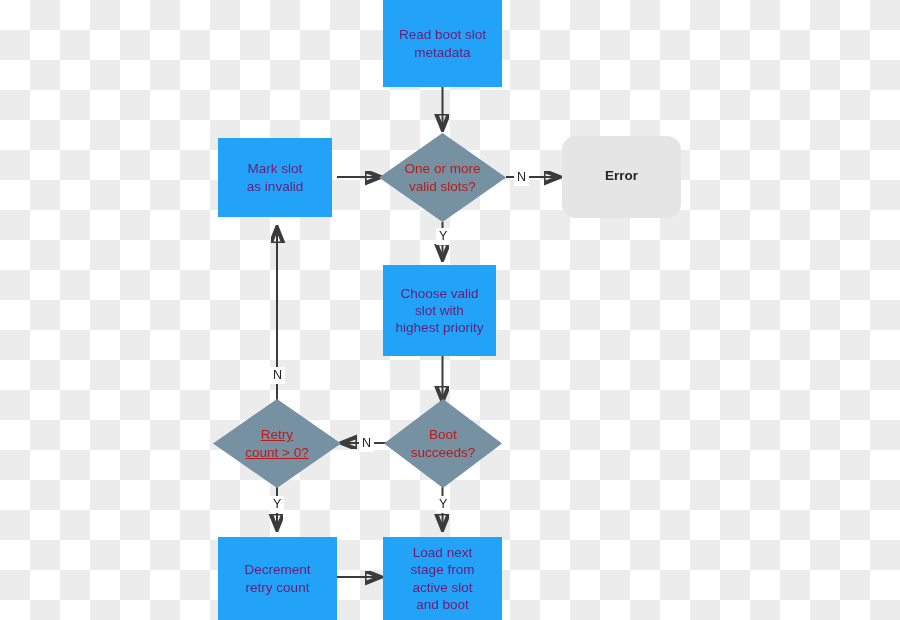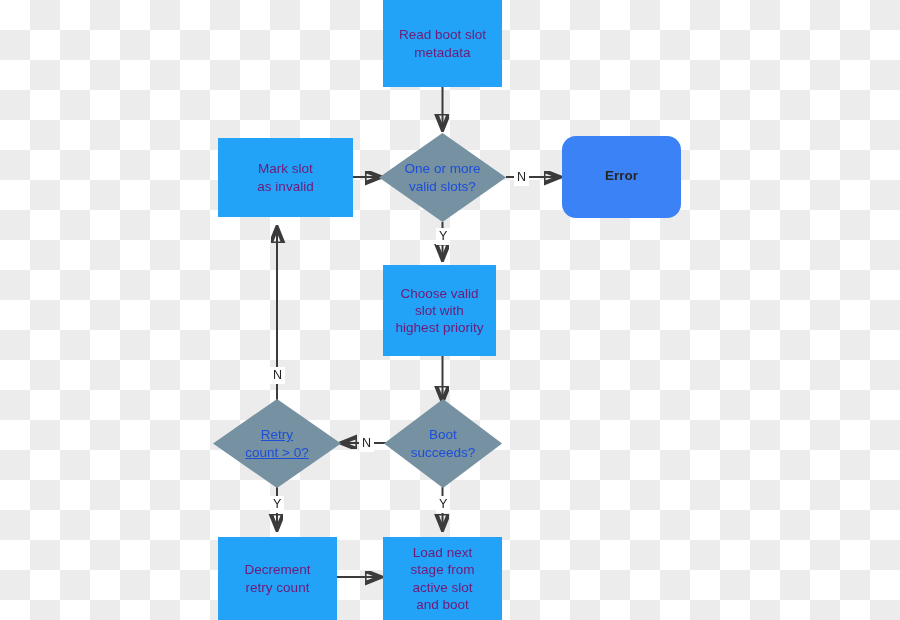--- a/index.html
+++ b/index.html
@@ -37,33 +37,33 @@
     line-height: 1.27;
   }
 
   .node.process {
     background: #22a3f8;
     color: #701a75;
     font-size: 13.5px;
   }
 
   .node.error {
-    background: #3b82f6;
+    background: #e5e5e5;
     color: #262626;
     font-size: 13.5px;
     flex-direction: column;
     border-radius: 14px;
   }
   .node.error .err-title {
     font-weight: bold;
     margin-bottom: 2px;
   }
 
   .node.decision {
-    color: #1d4ed8;
+    color: #b91c1c;
     font-size: 13.5px;
     background: transparent;
   }
   .node.decision .dshape {
     position: absolute;
     inset: 0;
     background: #7591a2;
     clip-path: polygon(50% 0%, 100% 50%, 50% 100%, 0% 50%);
   }
   .node.decision .dlabel {
@@ -144,21 +144,21 @@
 
   <div class="edge-label" style="left:436px; top:496px;">Y</div>
 
   <div class="node process" style="left:383px; top:0px; width:119px; height:87px;">
     <div>
       <span>Read boot slot</span><br>
       <span>metadata</span>
     </div>
   </div>
 
-  <div class="node process" style="left:218px; top:138px; width:135px; height:79px;">
+  <div class="node process" style="left:218px; top:138px; width:114px; height:79px;">
     <div>
       <span>Mark slot</span><br>
       <span>as invalid</span>
     </div>
   </div>
 
   <div class="node decision" style="left:379px; top:133px; width:127px; height:89px;">
     <div class="dshape"></div>
     <div class="dlabel">
       <span>One or more</span><br>

